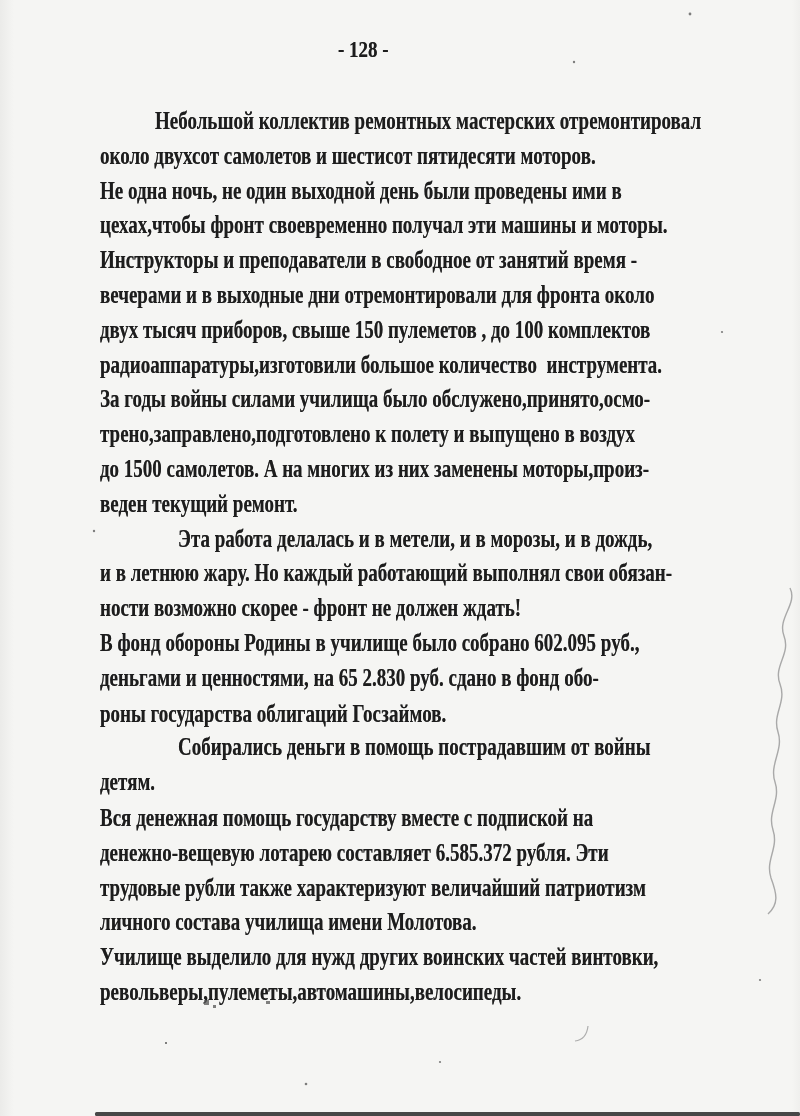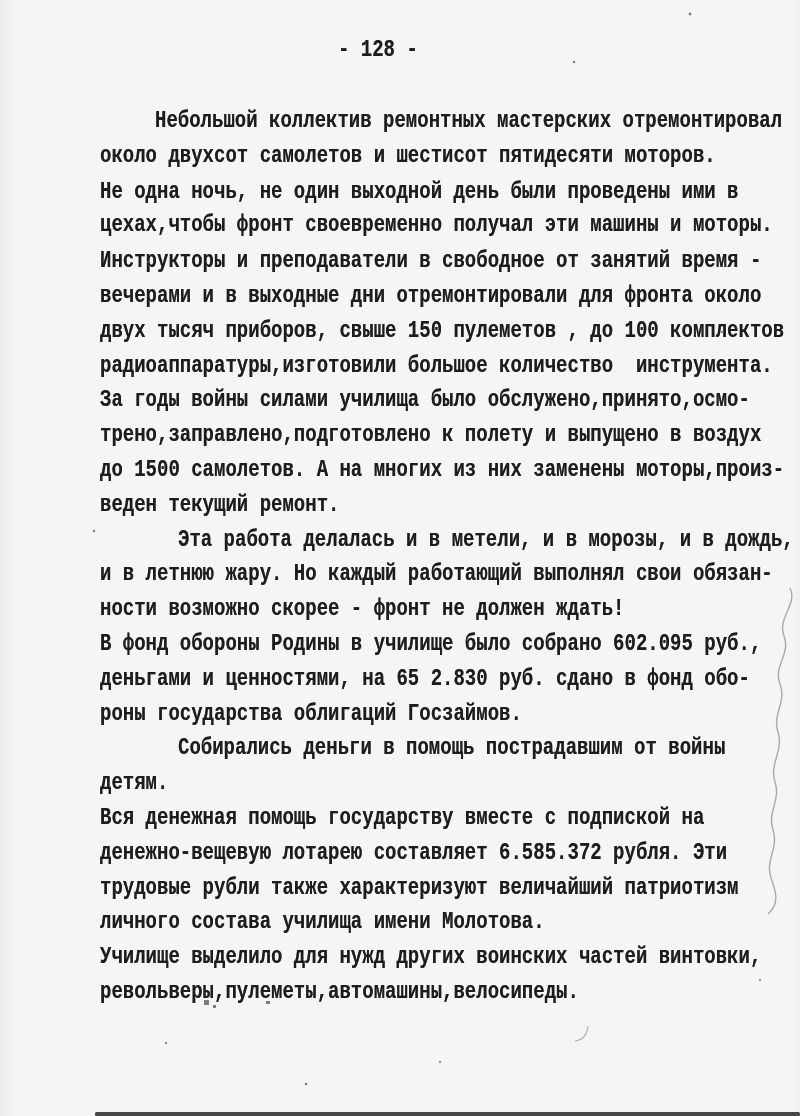--- a/index.html
+++ b/index.html
@@ -9,21 +9,21 @@
   }
   html, body { margin: 0; padding: 0; }
   body { width: 800px; height: 1116px; overflow: hidden; background: #fff; }
 
   .paper {
     position: relative;
     width: 800px;
     height: 1116px;
     background: linear-gradient(90deg, #ebebe9 0px, var(--paper) 14px, var(--paper) 792px, #efefed 800px);
     overflow: hidden;
-    font-family: Liberation Mono, monospace;
+    font-family: Liberation Serif, serif;
     color: var(--ink);
   }
 
   .page-number {
     position: absolute;
     left: 338px;
     top: 36px;
     font-size: 19px;
     font-weight: 700;
     white-space: pre;

